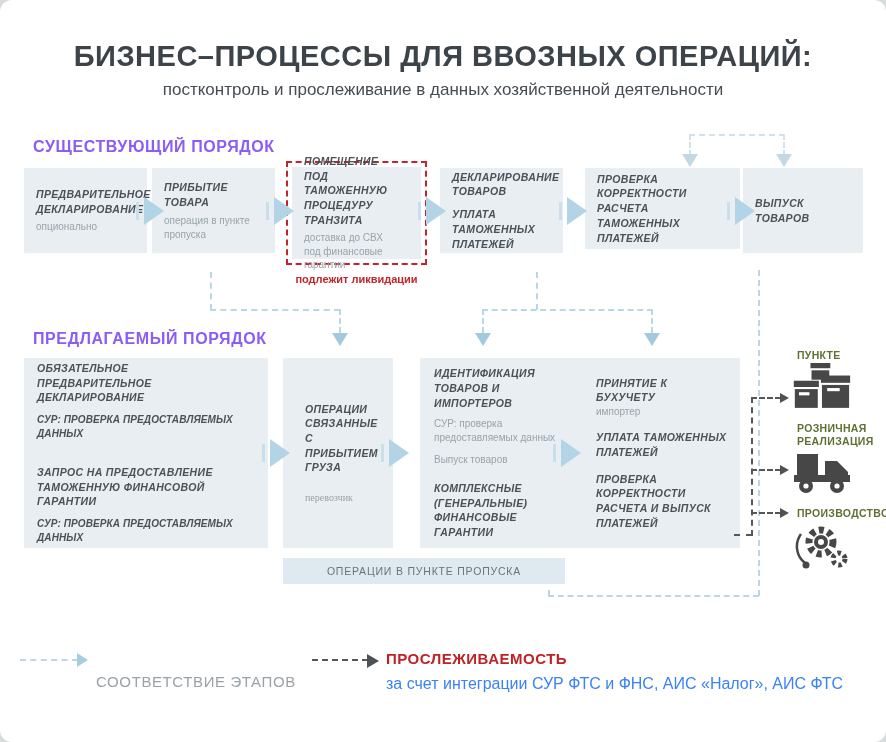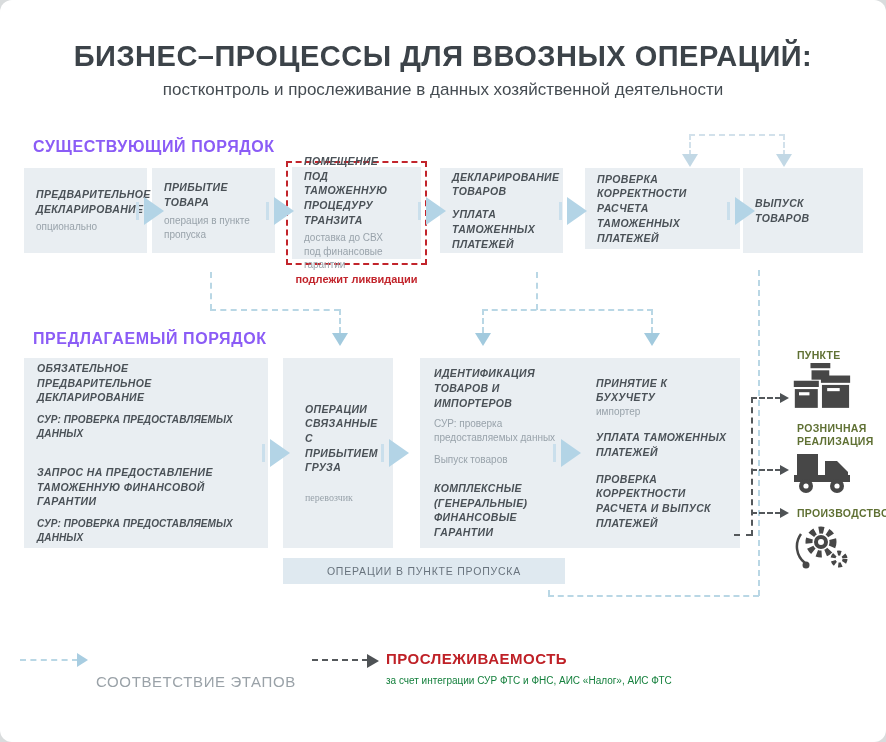--- a/index.html
+++ b/index.html
@@ -57,21 +57,21 @@
   .bar { position:absolute; left:283px; top:558px; width:282px; height:26px;
          background:#dfe9f0; text-align:center; line-height:26px;
          font-size:10.5px; color:#68737d; letter-spacing:0.8px; }
 
   .dest-label { position:absolute; font-size:10.5px; font-weight:bold; color:#5f7033;
                 letter-spacing:0.3px; line-height:1.25; white-space:pre-line; }
 
   
   .leg-match { position:absolute; left:96px; top:652px; font-size:15px; color:#9aa2a8; letter-spacing:0.6px;margin-top:21px; }
   .leg-trace { position:absolute; left:386px; top:650px; font-size:15px; font-weight:bold; color:#bf2127; letter-spacing:0.5px; }
-  .leg-note  { position:absolute; left:386px; top:675px; font-size:10px; color:#15803d; }
+  .leg-note  { position:absolute; left:386px; top:675px; font-size:16px; color:#3b82f6; }
 </style>
 </head>
 <body>
 
 <div id="card">
 
   <div class="title">БИЗНЕС–ПРОЦЕССЫ ДЛЯ ВВОЗНЫХ ОПЕРАЦИЙ:</div>
   <div class="subtitle">постконтроль и прослеживание в данных хозяйственной деятельности</div>
 
   <div class="sec-head" style="left:33px; top:138px;">СУЩЕСТВУЮЩИЙ ПОРЯДОК</div>

